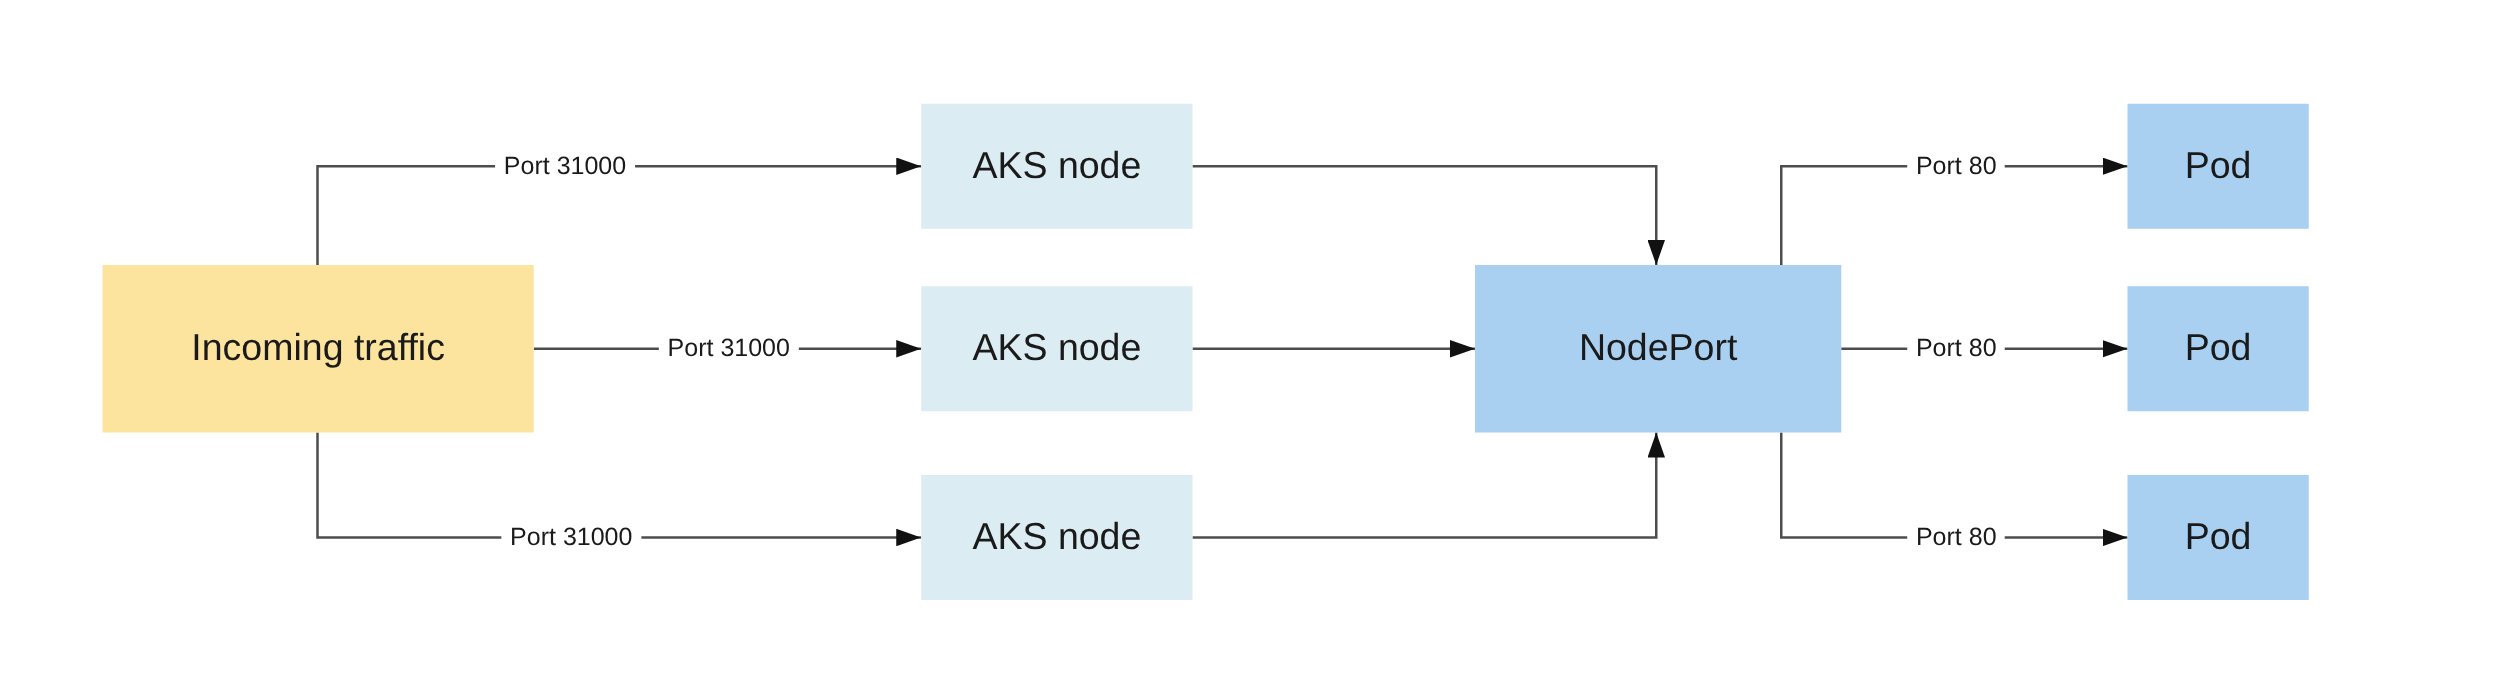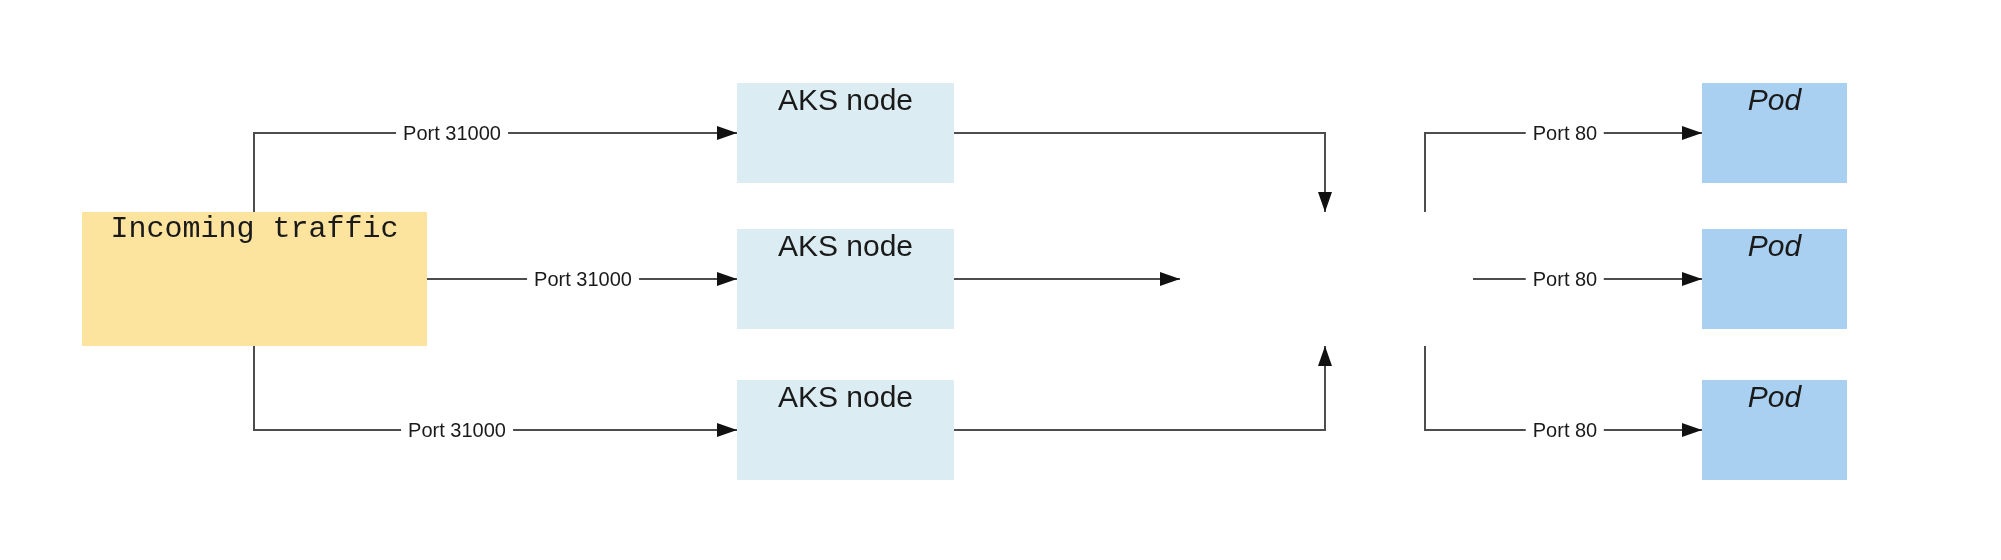--- a/index.html
+++ b/index.html
@@ -28,30 +28,30 @@
   }
   .edge {
     stroke: var(--line);
     stroke-width: 2;
     fill: none;
   }
   .arrowhead { fill: var(--arrow); }
   .box {
     position: absolute;
     display: flex;
-    align-items: flex-start;
+    align-items: center;
     justify-content: center;
     font-size: 30px;
     color: var(--text);
     white-space: nowrap;
   }
-  .box.incoming { background: var(--incoming-fill); font-family: Liberation Mono, monospace; }
+  .box.incoming { background: var(--incoming-fill); }
   .box.aks      { background: var(--aks-fill); }
   .box.nodeport { background: var(--nodeport-fill); }
-  .box.pod      { background: var(--pod-fill); font-style: italic; }
+  .box.pod      { background: var(--pod-fill); }
   .edge-label {
     position: absolute;
     transform: translate(-50%, -50%);
     background: var(--background);
     padding: 0 7px;
     font-size: 20px;
     color: var(--text);
     white-space: nowrap;
     line-height: 1.2;
   }
@@ -85,20 +85,23 @@
   <div class="box aks" style="left:737px; top:83px; width:217px; height:100px;">
     <span>AKS node</span>
   </div>
   <div class="box aks" style="left:737px; top:229px; width:217px; height:100px;">
     <span>AKS node</span>
   </div>
   <div class="box aks" style="left:737px; top:380px; width:217px; height:100px;">
     <span>AKS node</span>
   </div>
 
+  <div class="box nodeport" style="left:1180px; top:212px; width:293px; height:134px;">
+    <span>NodePort</span>
+  </div>
 
   <div class="box pod" style="left:1702px; top:83px; width:145px; height:100px;">
     <span>Pod</span>
   </div>
   <div class="box pod" style="left:1702px; top:229px; width:145px; height:100px;">
     <span>Pod</span>
   </div>
   <div class="box pod" style="left:1702px; top:380px; width:145px; height:100px;">
     <span>Pod</span>
   </div>

